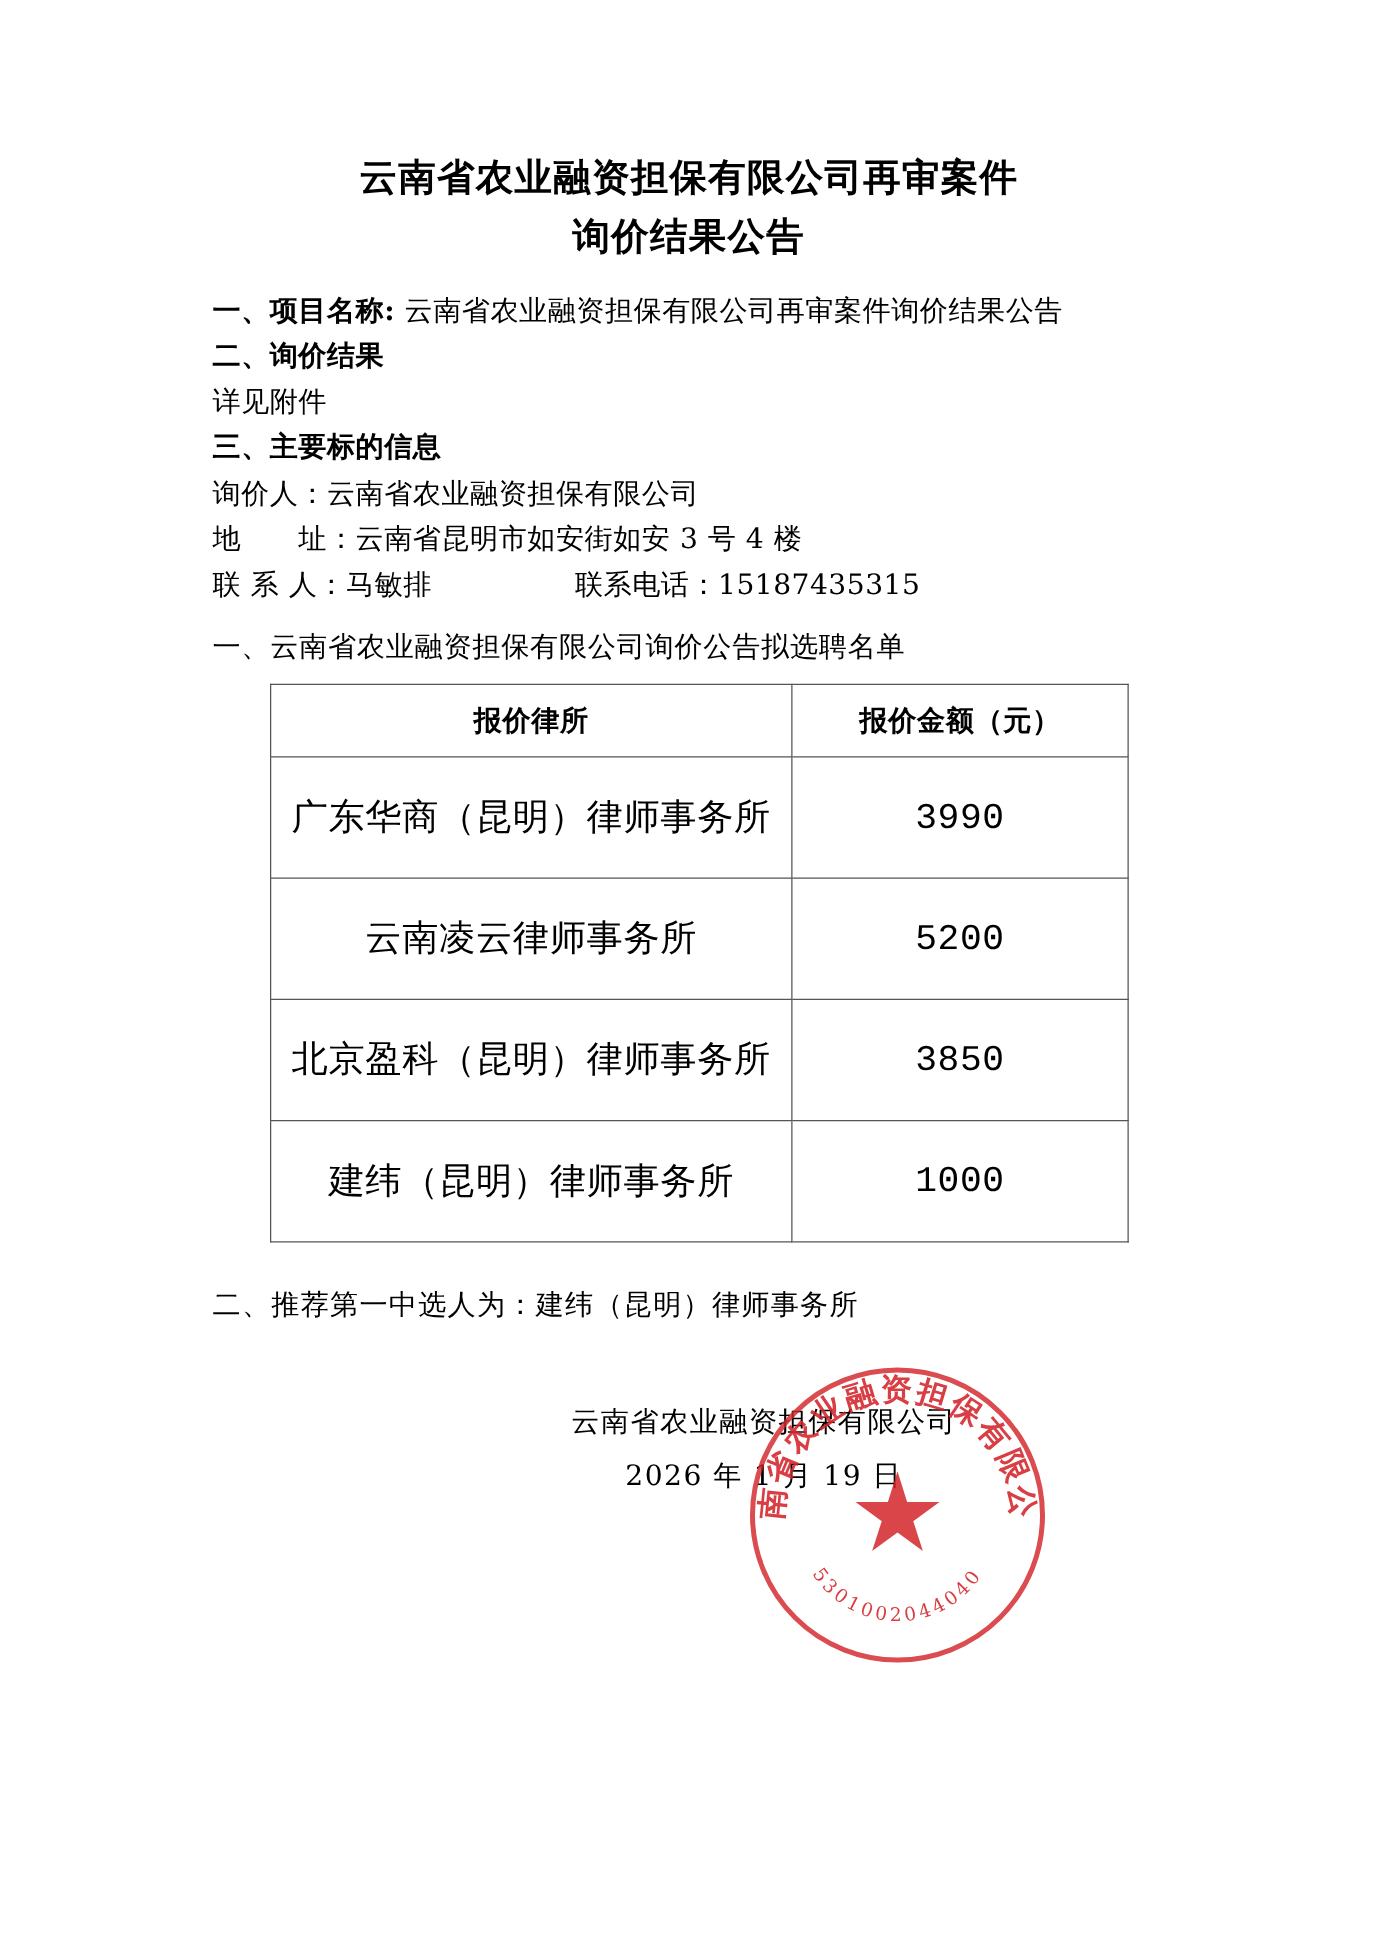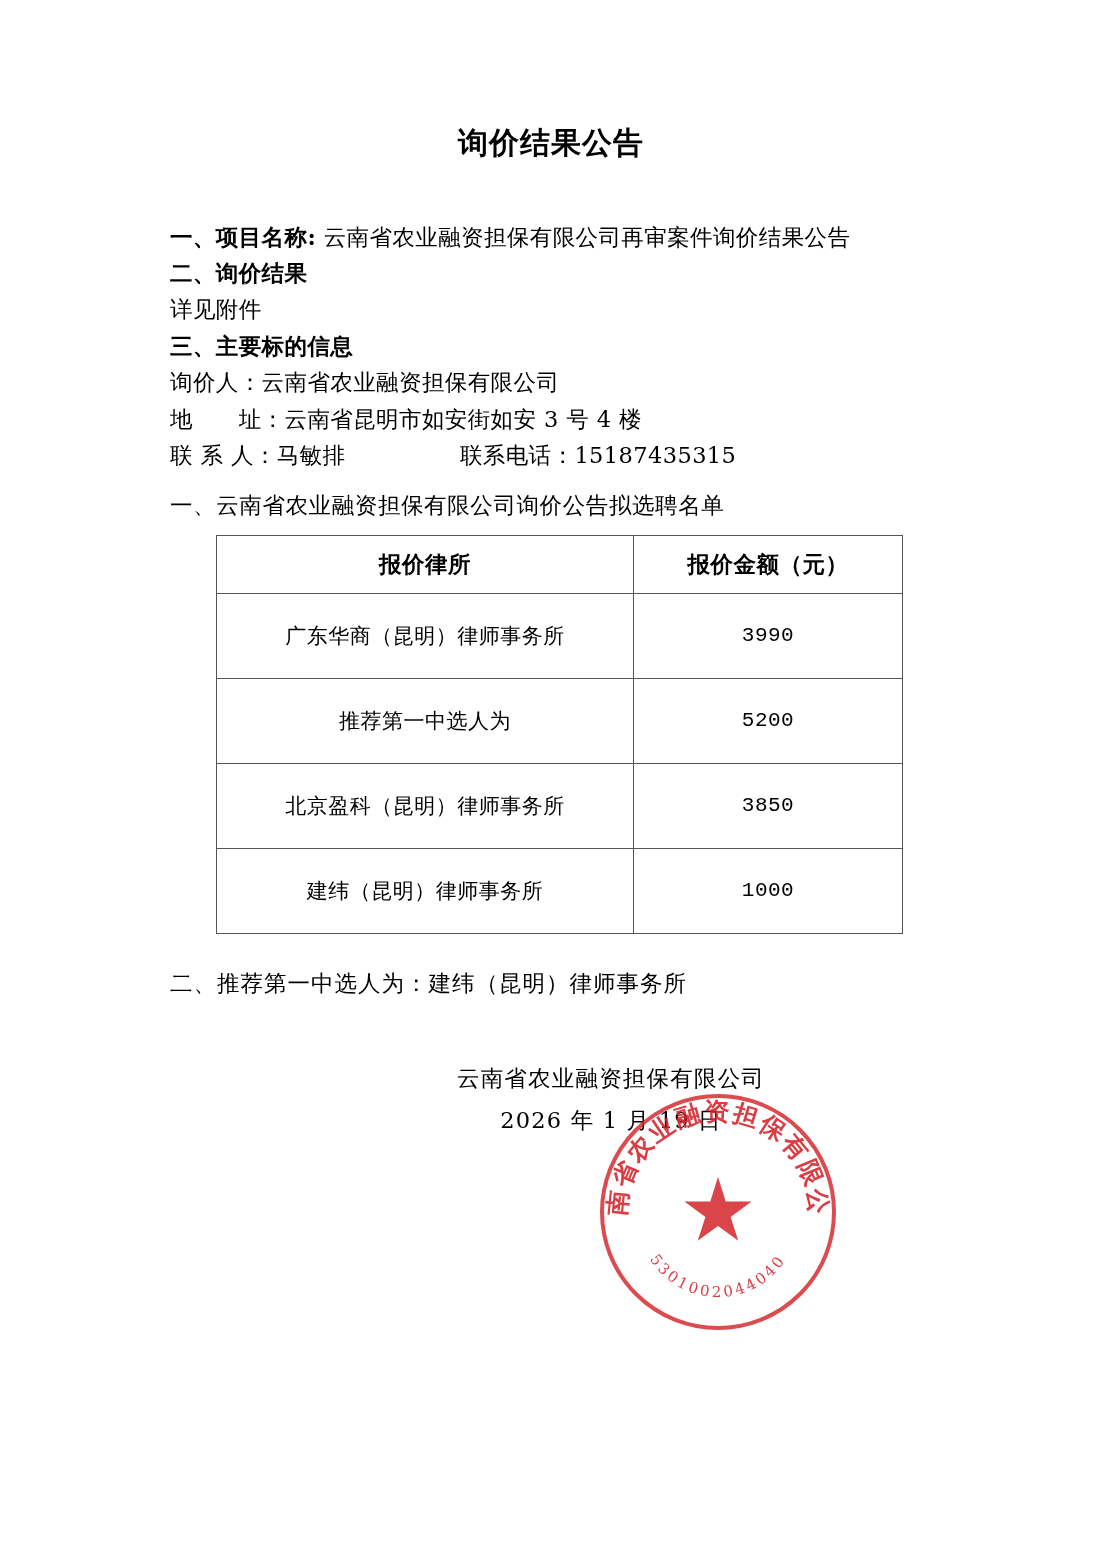--- a/index.html
+++ b/index.html
@@ -27,21 +27,21 @@
     font-weight: bold;
     font-size: 30px;
     line-height: 1.55;
     letter-spacing: 1px;
     margin: 0;
   }
   .doc-title .line2 {
     display: block;
   }
   .body-block {
-    margin-top: 52px;
+    margin-top: 18px;
   }
   p.para {
     margin: 0;
     font-size: 22.5px;
     line-height: 1.62;
     text-align: justify;
     letter-spacing: 0.4px;
   }
   .strong-head {
     font-weight: bold;
@@ -60,21 +60,21 @@
   }
   table.bid-table {
     border-collapse: collapse;
     margin: 14px 0 0 46px;
     width: 668px;
     table-layout: fixed;
     font-family: Liberation Mono, monospace;
   }
   table.bid-table td, table.bid-table th {
     border: 1px solid #555;
-    font-size: 21px;
+    font-size: 29px;
     font-weight: normal;
     text-align: center;
     padding: 28px 4px;
     letter-spacing: 0.5px;
   }
   table.bid-table thead td {
     font-weight: bold;
     font-size: 22.5px;
     padding: 13px 4px;
   }
@@ -136,20 +136,21 @@
   }
   .seal .seal-top-text { font-size: 25px; font-weight: bold; letter-spacing: 2px; }
   .seal .seal-code { font-size: 15px; letter-spacing: 3px; }
 </style>
 </head>
 <body>
 
 <div class="page">
 
   <h1 class="doc-title">
+    <span>云南省农业融资担保有限公司再审案件</span>
     <span class="line2">询价结果公告</span>
   </h1>
 
   <div class="body-block">
     <p class="para">
       <span class="strong-head">一、项目名称:</span>
       <span>云南省农业融资担保有限公司再审案件询价结果公告</span>
     </p>
     <p class="para strong-head">二、询价结果</p>
     <p class="para">详见附件</p>
@@ -167,21 +168,21 @@
         <td class="col-firm">报价律所</td>
         <td class="col-amount">报价金额（元）</td>
       </tr>
     </thead>
     <tbody>
       <tr>
         <td class="col-firm">广东华商（昆明）律师事务所</td>
         <td class="col-amount">3990</td>
       </tr>
       <tr>
-        <td class="col-firm">推荐第一中选人为</td>
+        <td class="col-firm">云南凌云律师事务所</td>
         <td class="col-amount">5200</td>
       </tr>
       <tr>
         <td class="col-firm">北京盈科（昆明）律师事务所</td>
         <td class="col-amount">3850</td>
       </tr>
       <tr>
         <td class="col-firm">建纬（昆明）律师事务所</td>
         <td class="col-amount">1000</td>
       </tr>

